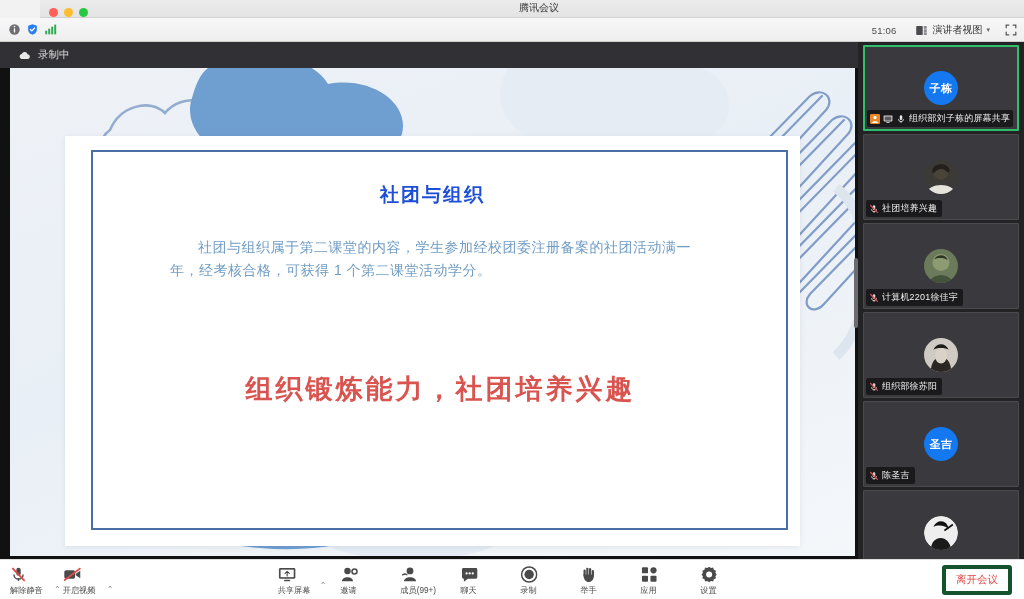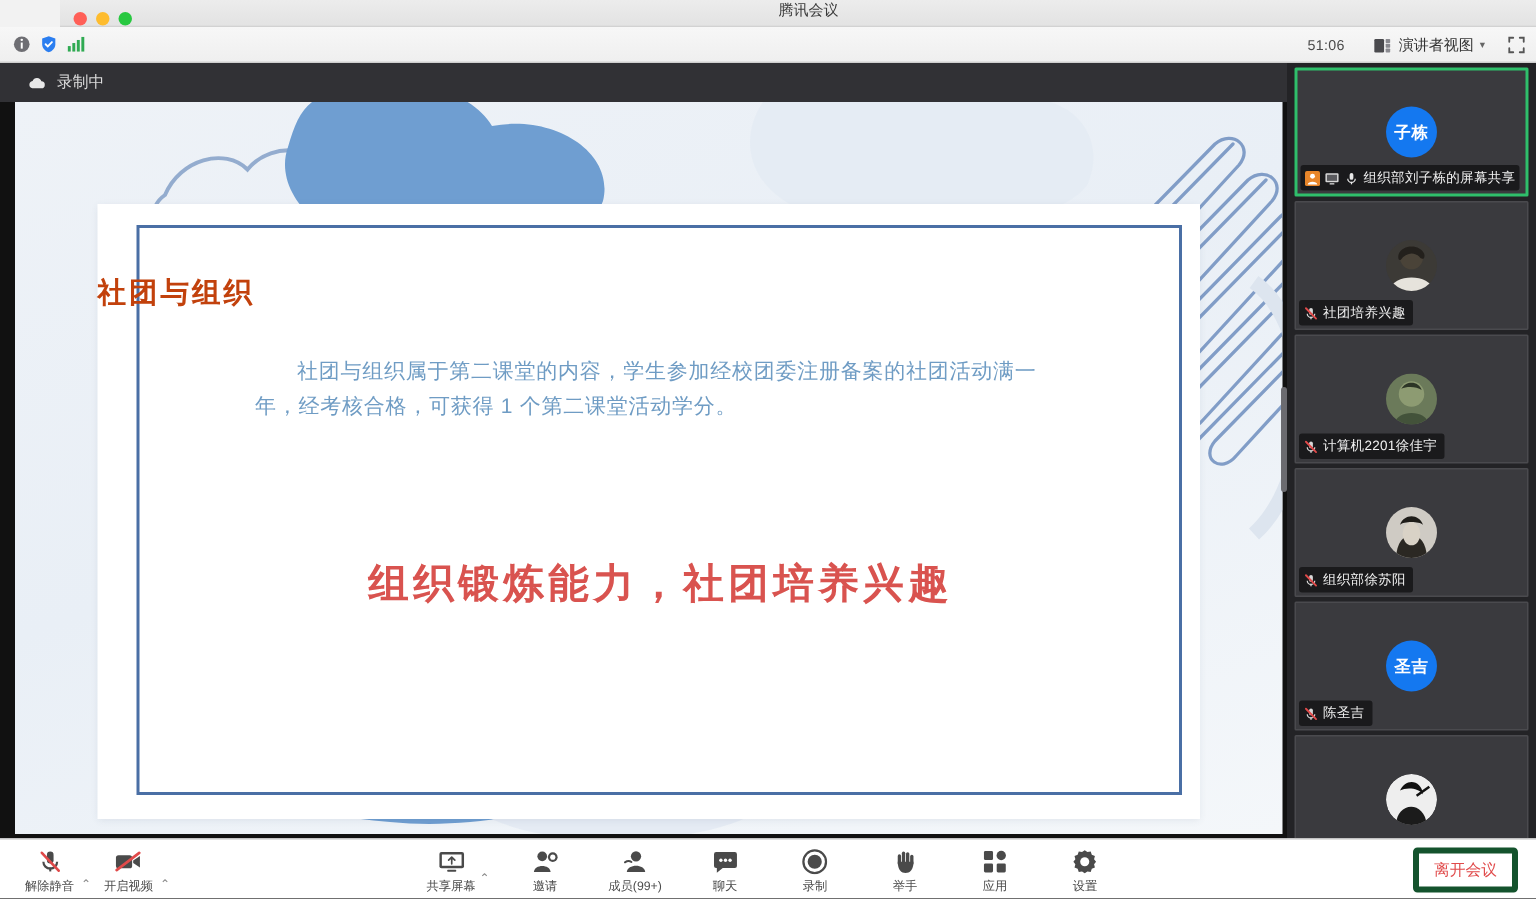--- a/index.html
+++ b/index.html
@@ -100,21 +100,22 @@
     background: #ffffff;
     box-shadow: 0 1px 5px rgba(60,80,110,.10);
   }
   .cardframe {
     position: absolute;
     left: 26px; top: 14px; right: 12px; bottom: 16px;
     border: 2px solid #4a6fa5;
   }
   .slide-title {
     position: absolute; left: 0; right: 0; top: 46px;
-    font-size: 19px; font-weight: bold; color: #c2410c;
+    text-align: center;
+    font-size: 19px; font-weight: bold; color: #1d4ed8;
     letter-spacing: 2px;
   }
   .slide-body {
     position: absolute; left: 105px; right: 90px; top: 100px;
     font-size: 14px; line-height: 1.62; color: #6f9cc4;
     letter-spacing: .5px; text-indent: 2em;
   }
   .slide-accent {
     position: absolute; left: 0; right: 0; top: 235px;
     text-align: center;
@@ -183,21 +184,21 @@
     background: #ffffff;
     border-top: 1px solid #e0e0e0;
   }
   .ctl-left { position: absolute; left: 10px; top: 0; height: 40px; display: flex; align-items: center; gap: 2px; }
   .ctl-center {
     position: absolute; left: 50%; transform: translateX(-50%);
     top: 0; height: 40px; display: flex; align-items: center; gap: 14px;
   }
   .ctl-right { position: absolute; right: 12px; top: 0; height: 40px; display: flex; align-items: center; }
   .ctl {
-    display: flex; flex-direction: column; align-items: center;
+    display: flex; flex-direction: column; align-items: flex-start;
     justify-content: center; gap: 2px;
     width: 46px; cursor: pointer;
   }
   .ctl .gl { height: 18px; display: flex; align-items: flex-end; }
   .ctl .lb { font-size: 8.2px; color: #4b4b4b; white-space: nowrap; }
   .chev {
     font-size: 8px; color: #8a8a8a; align-self: flex-end;
     margin-bottom: 6px; margin-left: -4px; cursor: pointer;
   }
   .leavebtn {

